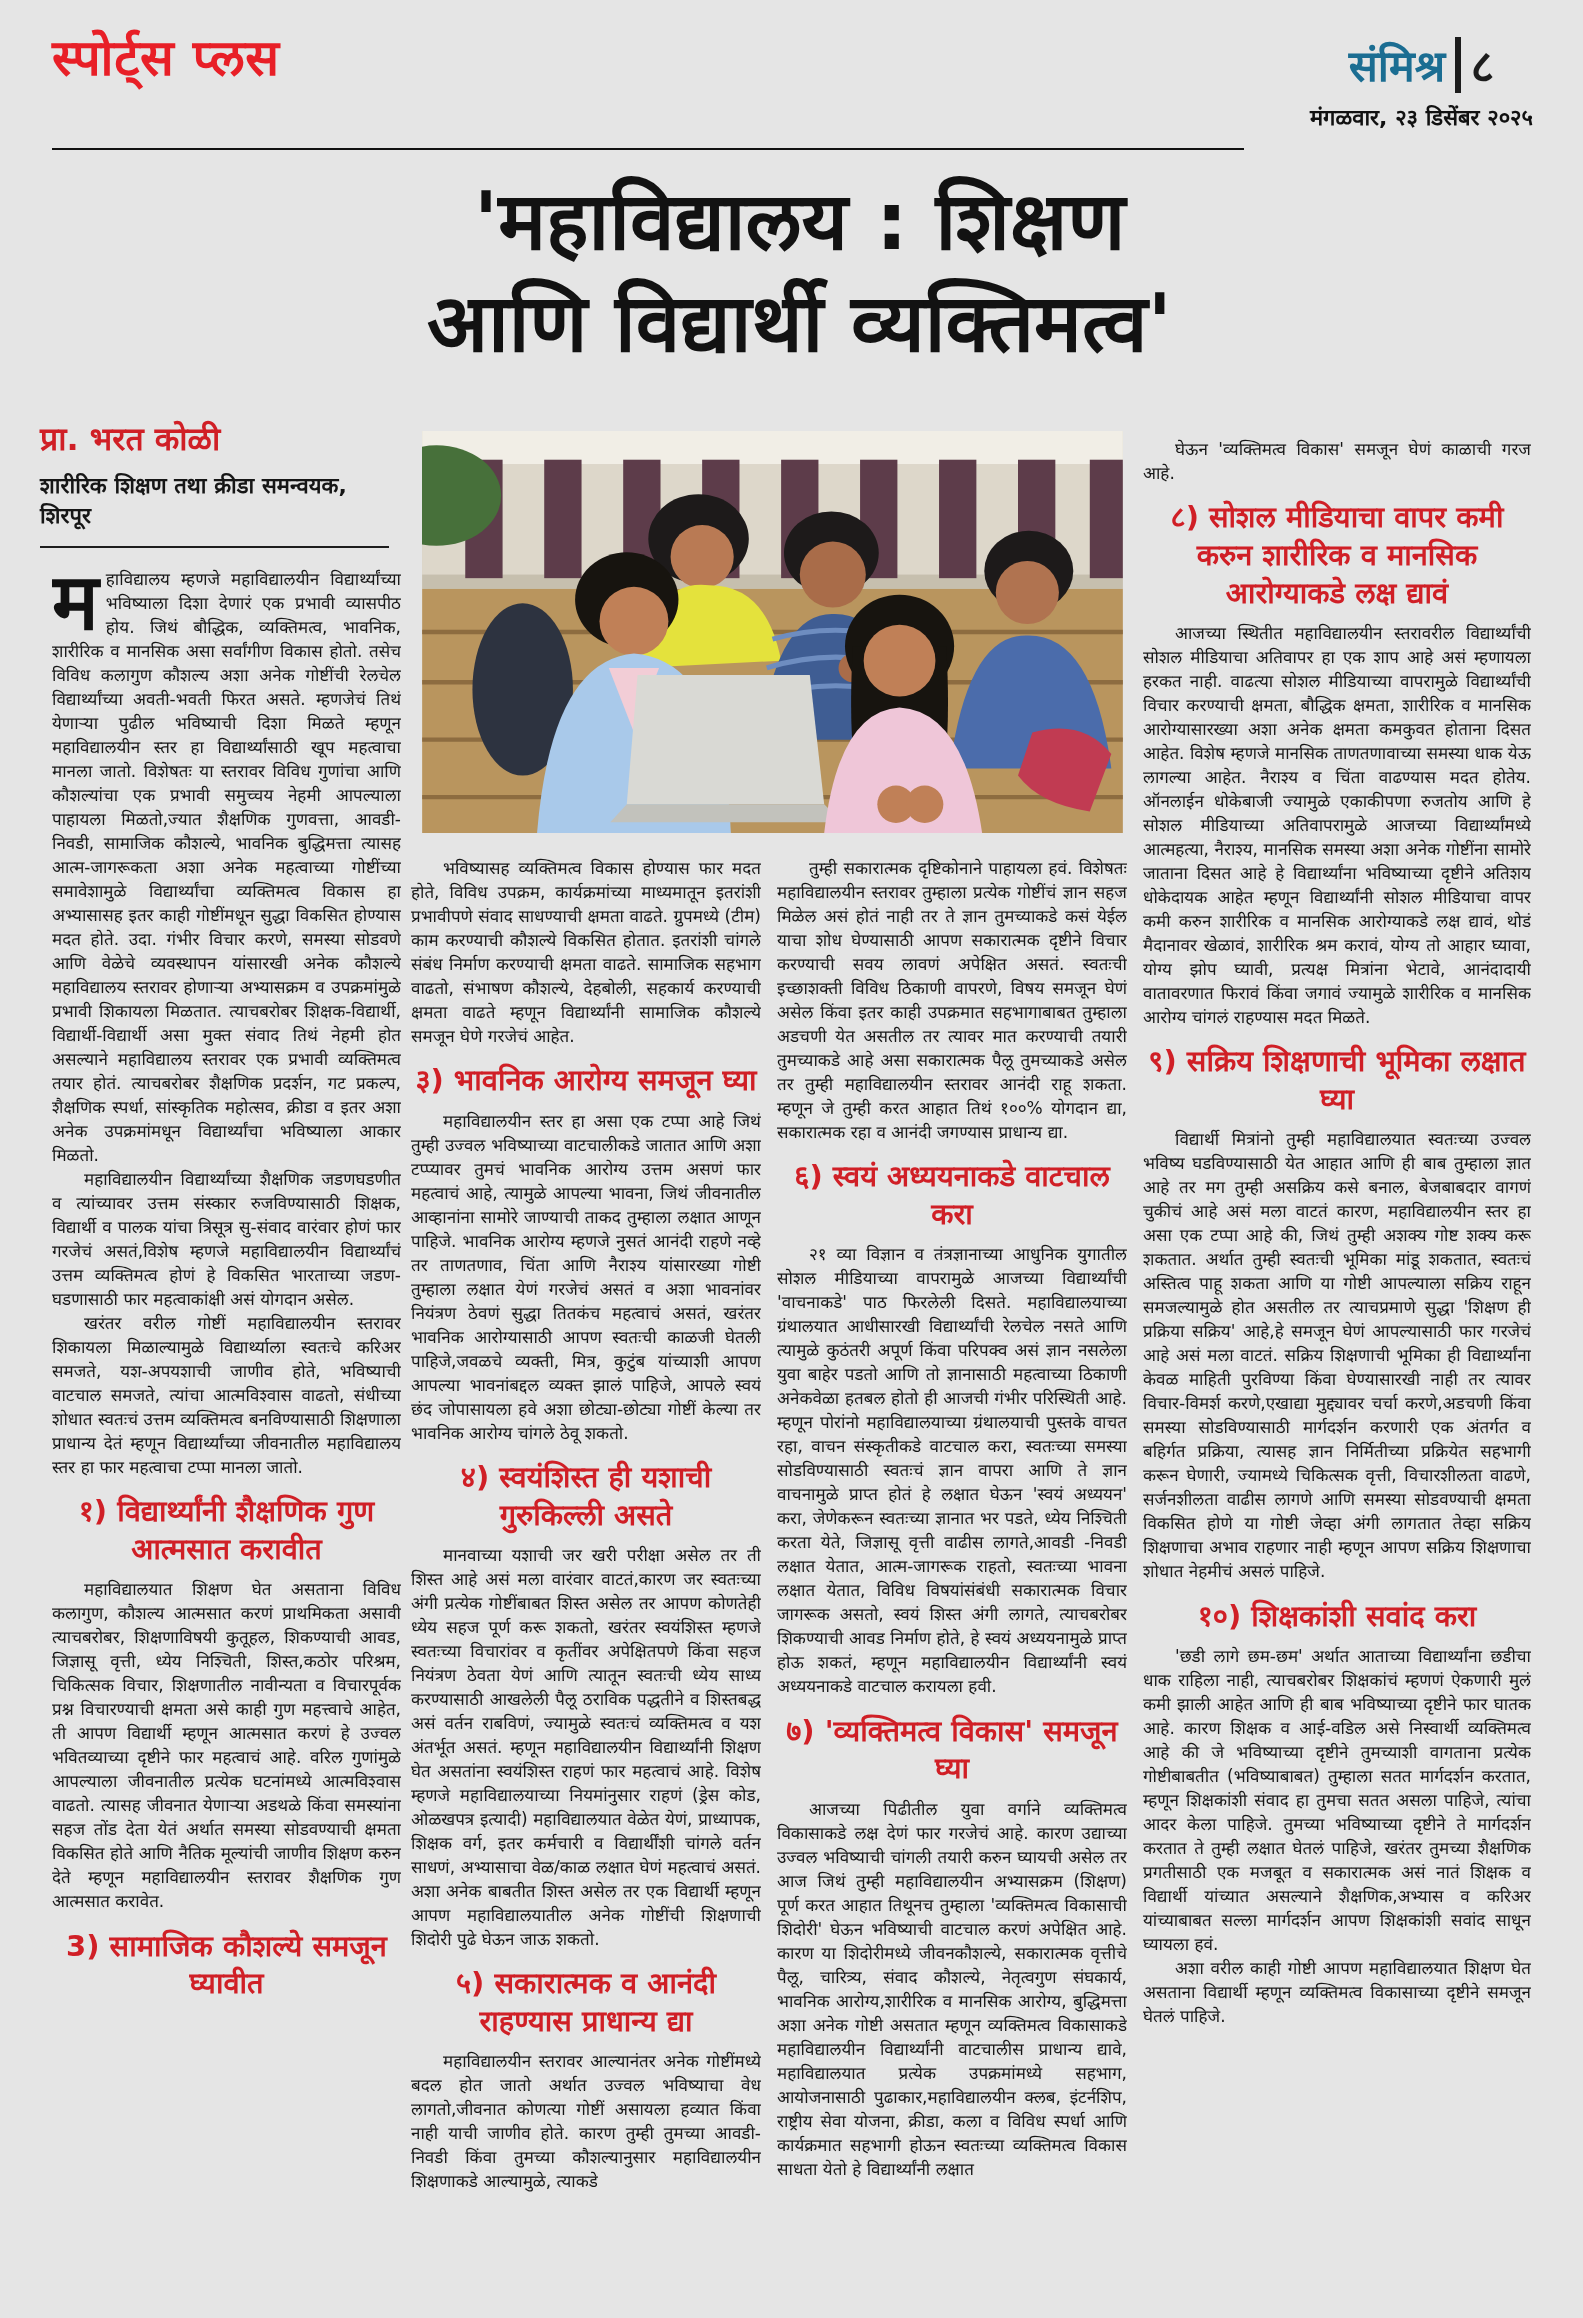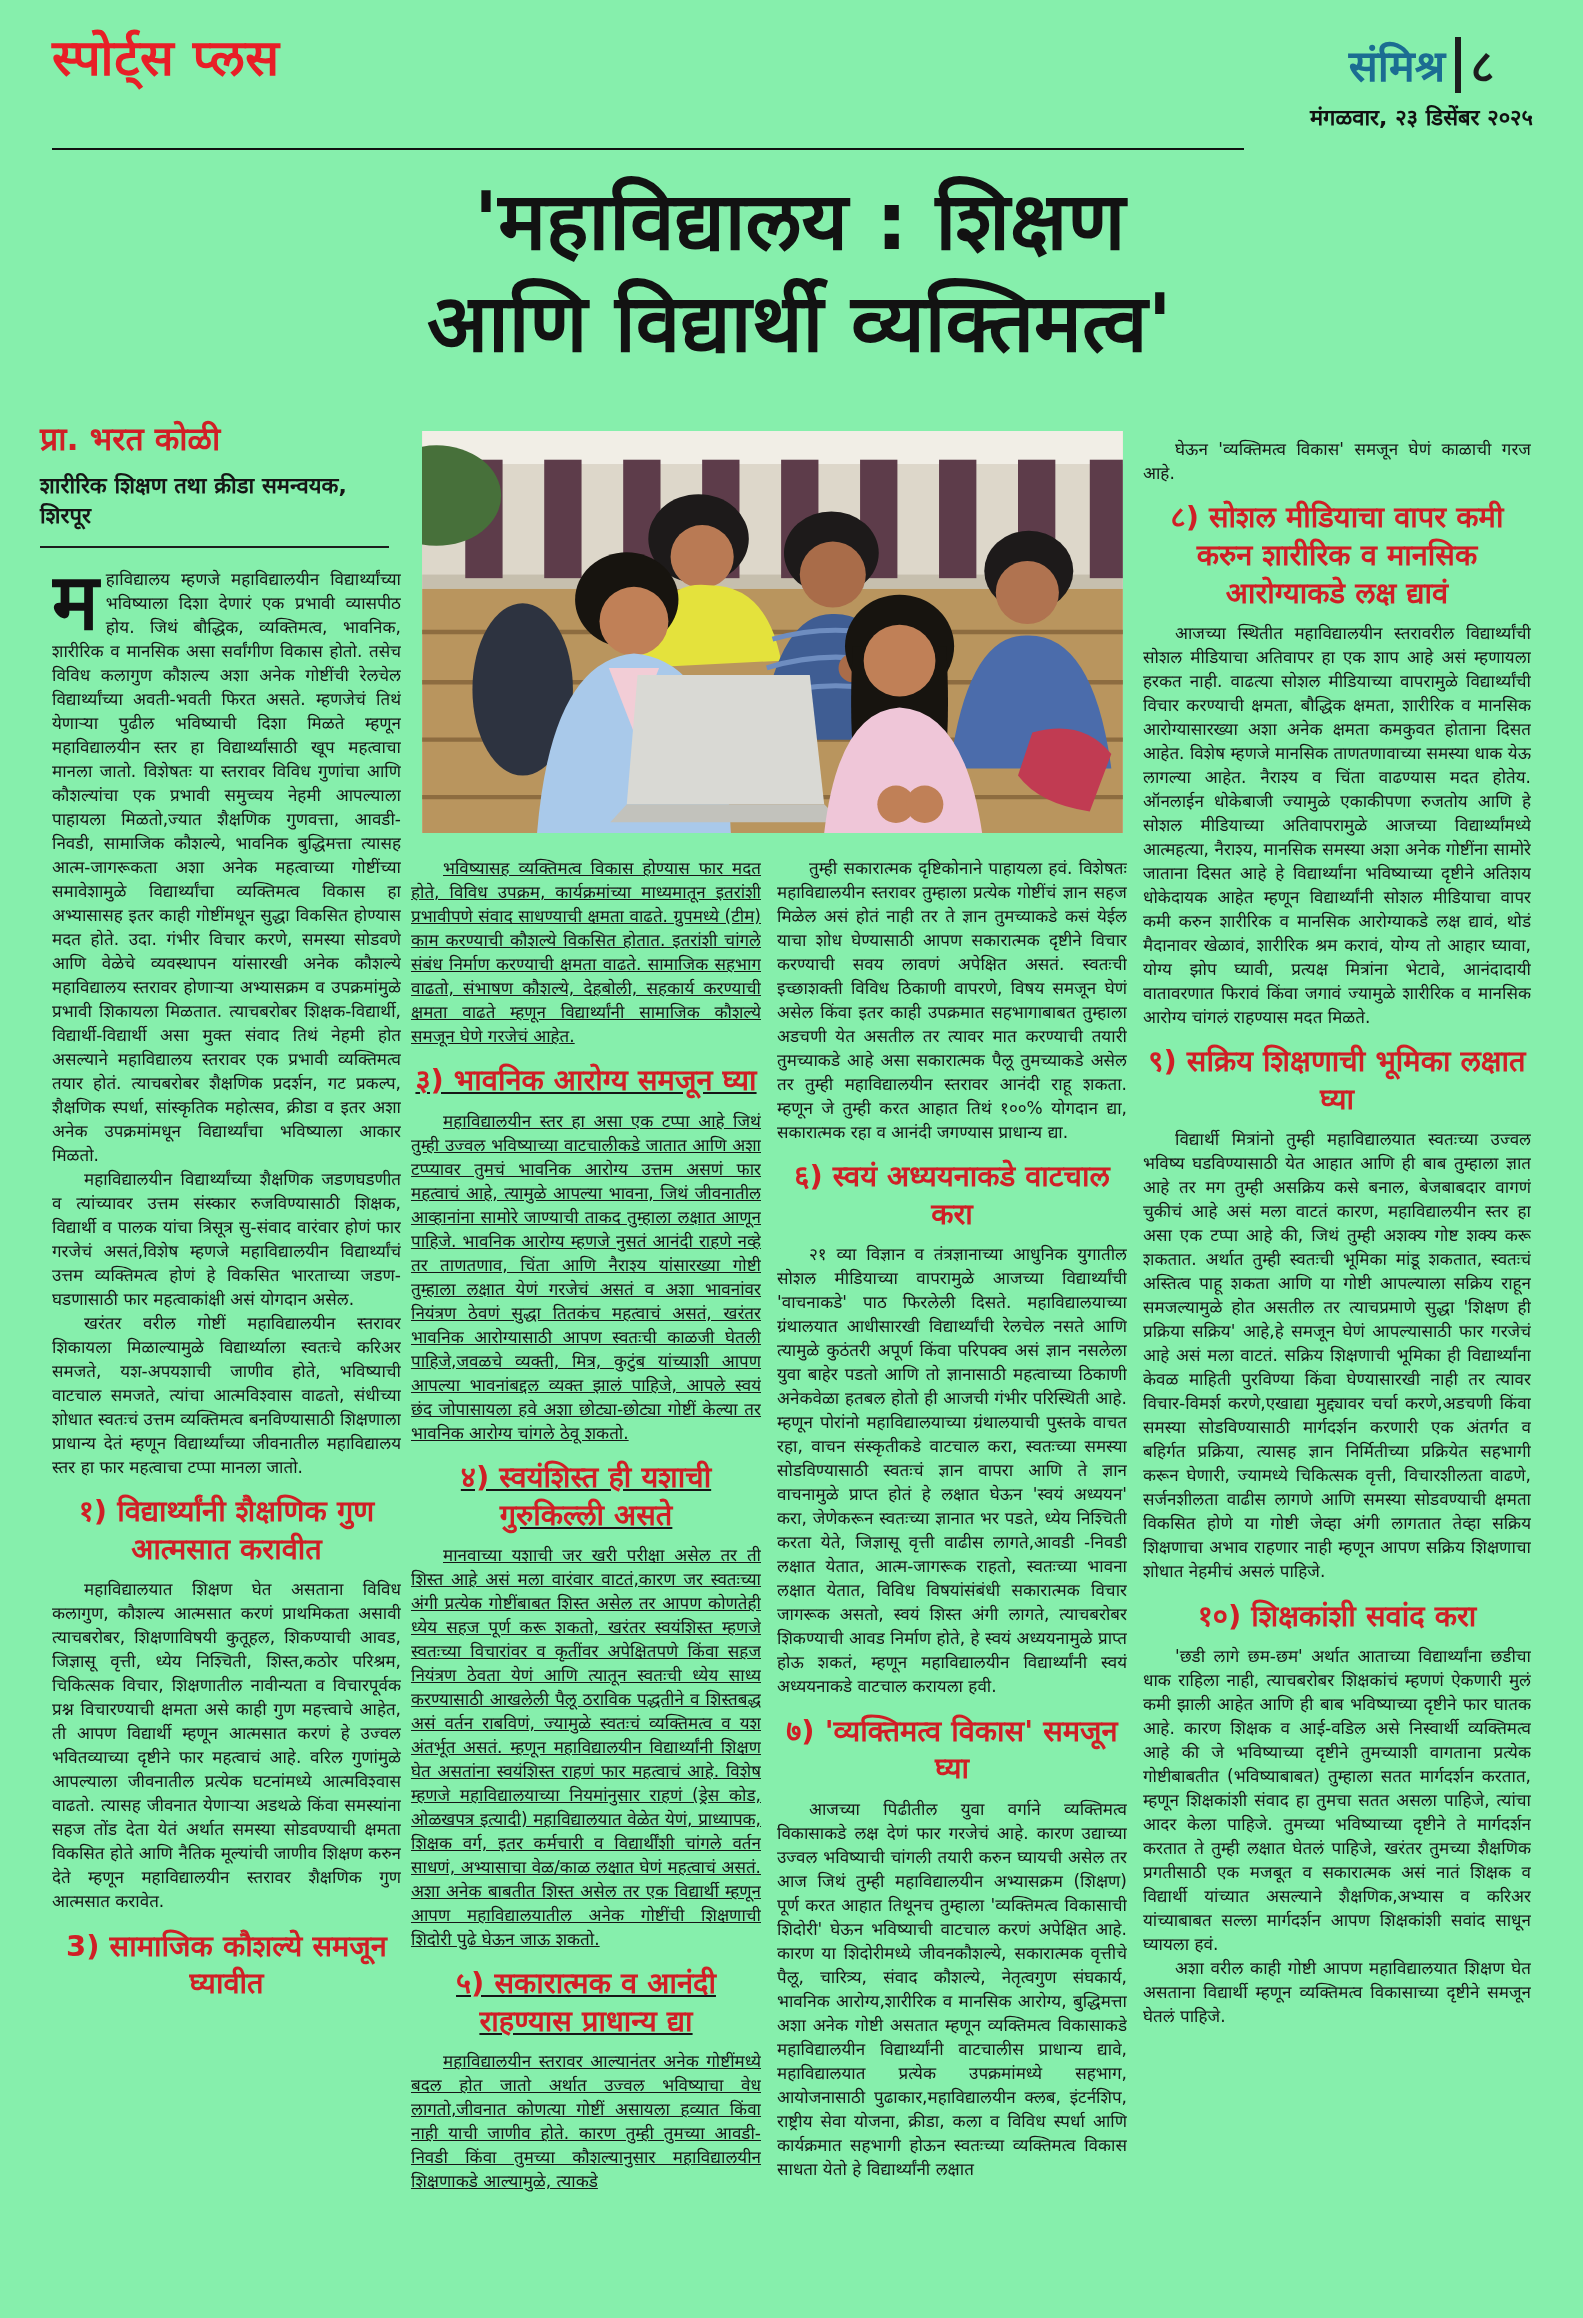--- a/index.html
+++ b/index.html
@@ -1,16 +1,16 @@
 <!DOCTYPE html>
 <html lang="mr" style="font-size:11.5px"><head>
 <meta charset="utf-8">
 <style>
   html,body{margin:0;padding:0;background:#ffffff;}
-  .page{position:relative;width:1583px;height:2319px;background:#86efac;overflow:hidden;
+  .page{position:relative;width:1583px;height:2319px;background:#e5e5e5;overflow:hidden;
         font-family:"DejaVu Sans","Liberation Sans",sans-serif;color:#161616;}
   
   .masthead{position:absolute;left:52px;top:21.5px;font-size:50px;font-weight:800;color:#e81f27;letter-spacing:0.7px;}
   .header-right{position:absolute;right:50px;top:34px;text-align:center;}
   .section-row{display:flex;align-items:center;justify-content:center;gap:10px;}
   .section-name{color:#1b6d92;font-size:43px;font-weight:800;}
   .header-divider{display:inline-block;width:5.7px;height:56px;background:#1d1d1d;}
   .page-num{font-size:45px;font-weight:700;color:#1d1d1d;}
   .date{font-size:22px;font-weight:700;color:#111;margin-top:5.7px;}
   .header-rule{position:absolute;left:52px;top:148px;width:1192px;height:2.2px;background:#111;}
@@ -20,21 +20,21 @@
   
   .byline{position:absolute;left:40px;top:416px;width:349px;text-align:left;}
   .byline .author{color:#d01f26;font-size:32px;font-weight:800;margin:0 0 11.5px 0;}
   .byline .role{font-size:22px;font-weight:700;line-height:1.4;margin:0;}
   .byline-rule{border:0;border-top:2.2px solid #1d1d1d;margin:14.4px 0 0 0;}
   
   .photo-wrap{position:absolute;left:422px;top:431px;width:701px;height:402px;overflow:hidden;background:#d8d2c6;}
   
   .col{position:absolute;text-align:justify;font-size:17px;line-height:24px;}
   .col1{left:52px;  top:567px; width:349px; height:1723px;overflow:hidden;}
-  .col2{left:411px; top:856px;width:350px; height:1435px;overflow:hidden;text-decoration:underline;}
+  .col2{left:411px; top:856px;width:350px; height:1435px;overflow:hidden;}
   .col3{left:777px;top:856px;width:350px; height:1435px;overflow:hidden;}
   .col4{left:1143px;top:437px; width:388px; height:1854px;overflow:hidden;}
   .para{margin:0;text-indent:32px;}
   .para.lead{text-indent:0;}
   .dropcap{float:left;font-size:78px;line-height:0.82;font-weight:700;padding:4.3px 7.2px 0 0;color:#121212;}
   .sec-heading{color:#d01f26;text-align:center;font-size:29px;line-height:1.3;font-weight:800;margin:14.4px 0 8.6px 0;}
 </style>
 </head>
 <body>
 

